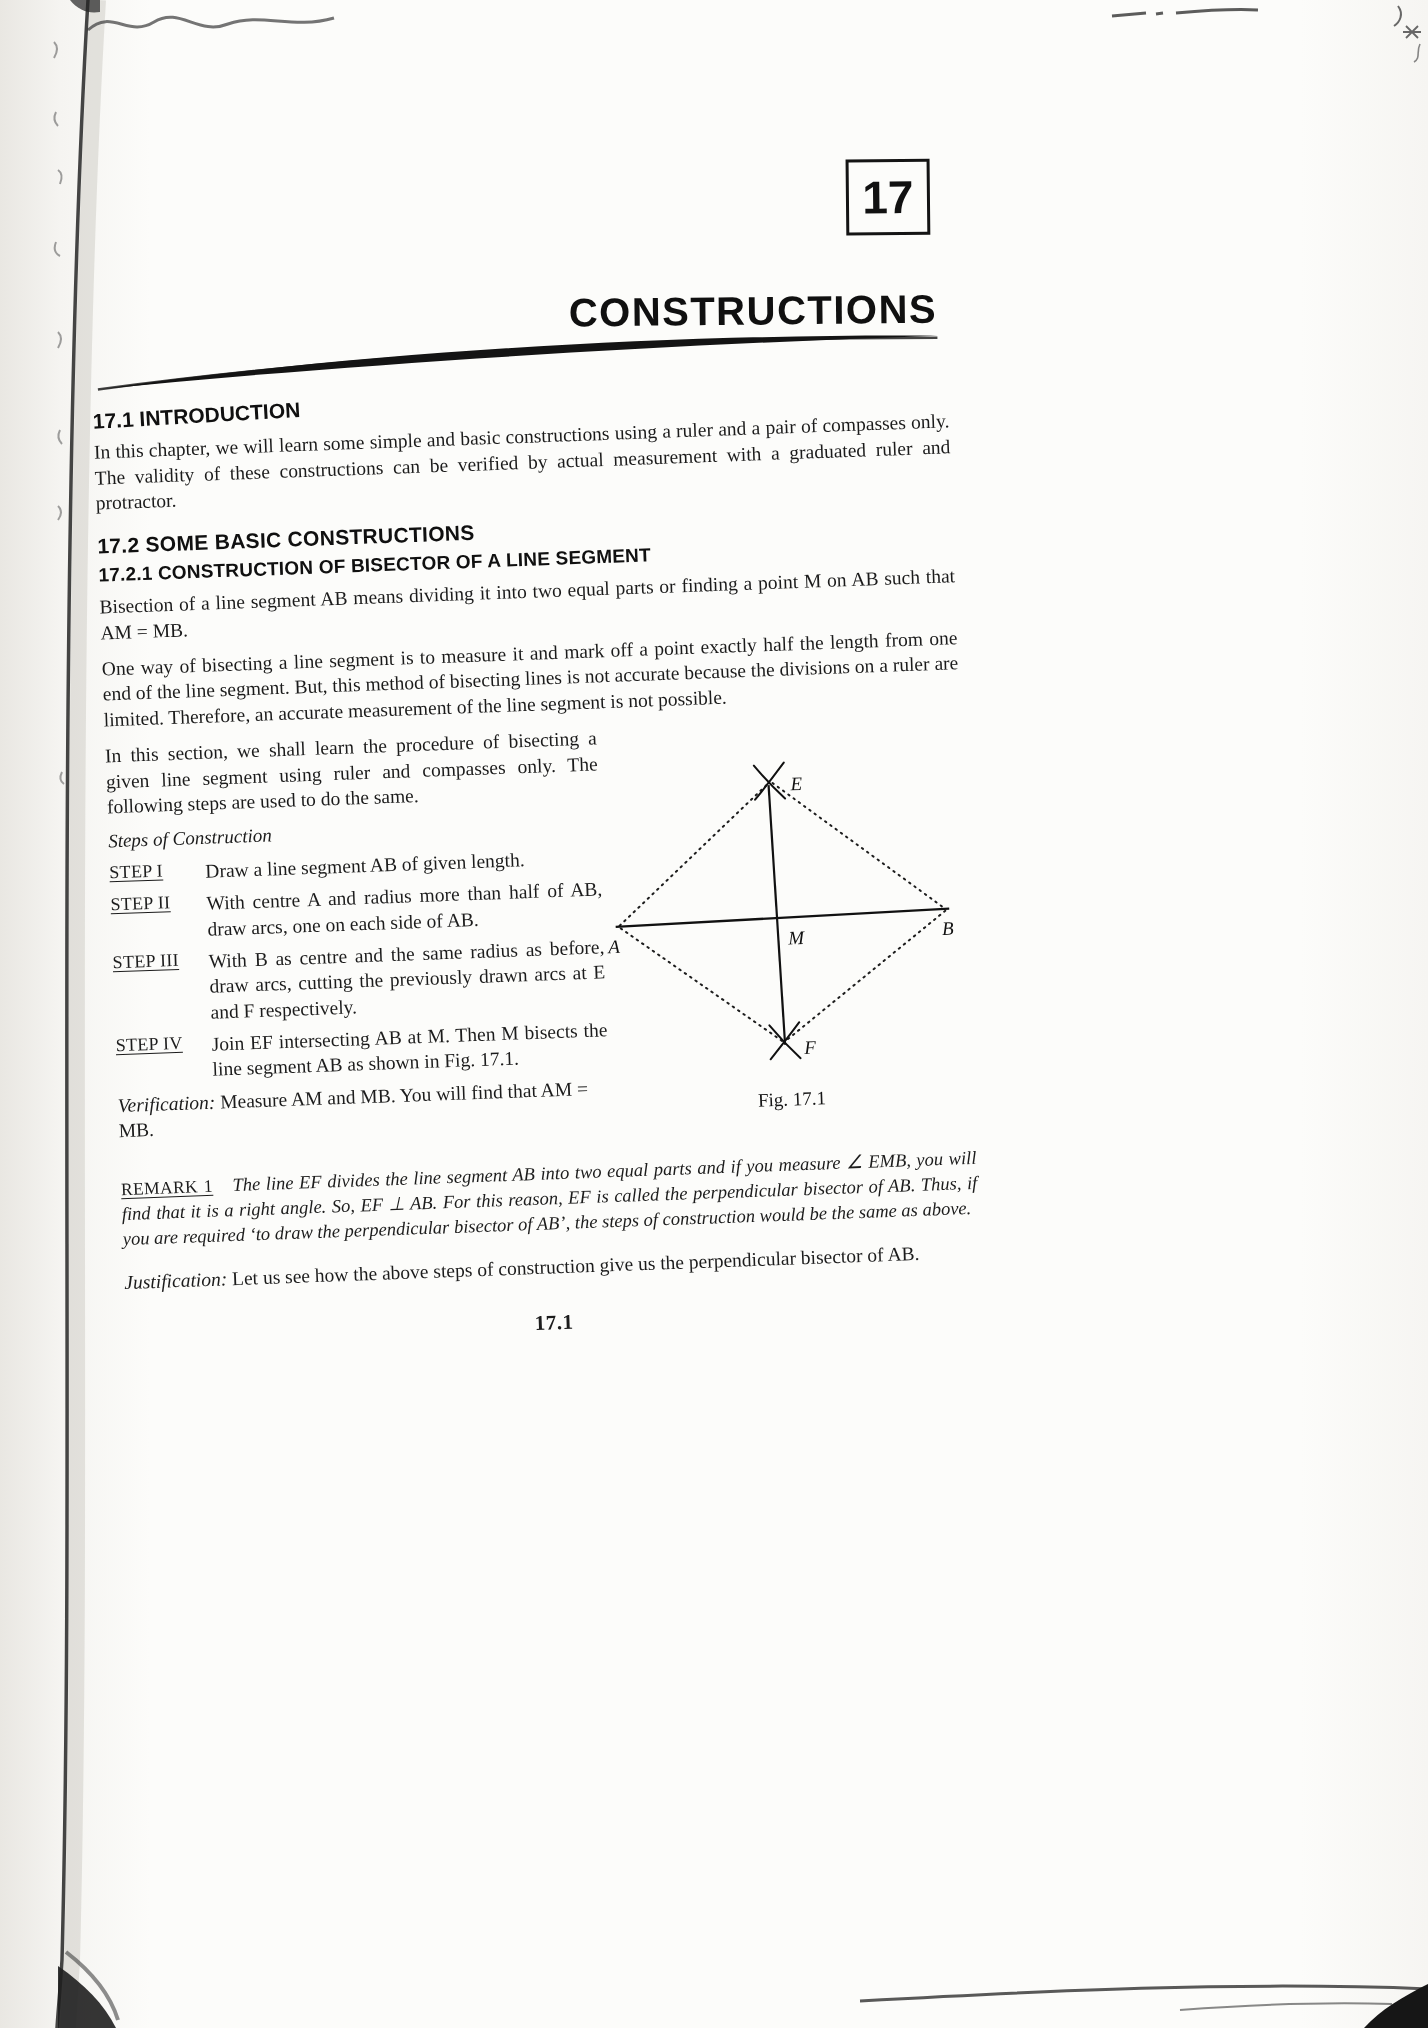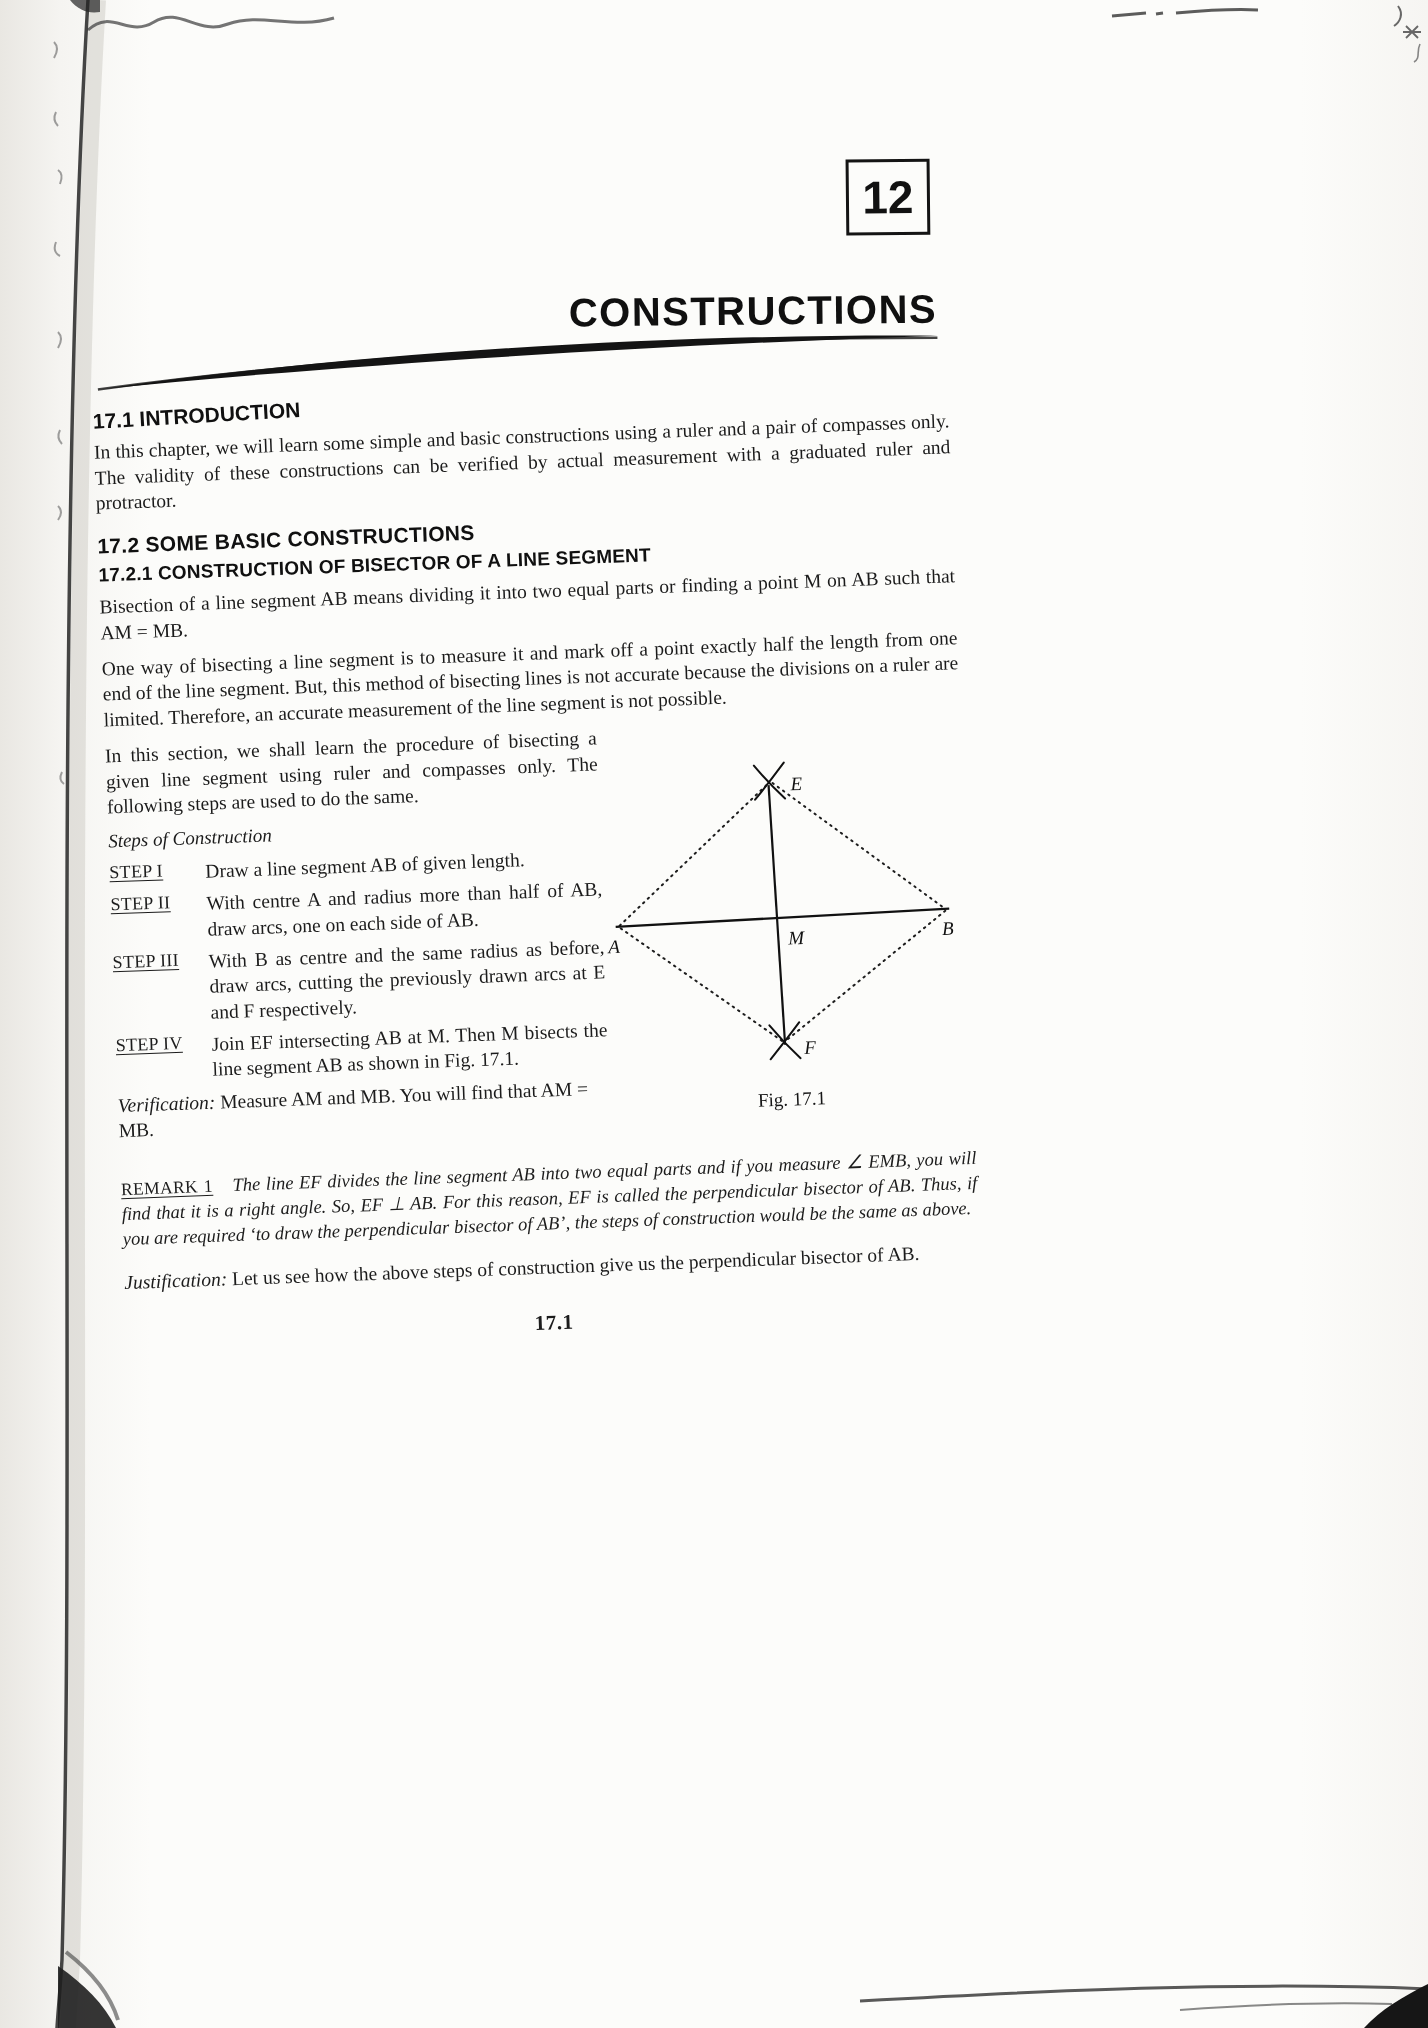--- a/index.html
+++ b/index.html
@@ -77,21 +77,21 @@
   }
   .fig-label{font-style:italic;font-size:19px;font-family:"Liberation Serif",serif;fill:#111;}
 </style>
 </head>
 <body>
 
 <div class="page">
 
   <div class="header">
     <div class="chapter-box">
-      <span>12</span>
+      <span>17</span>
     </div>
     <div class="chapter-title">CONSTRUCTIONS</div>
     <svg style="position:absolute;inset:0" width="1428" height="2028" viewBox="0 0 1428 2028">
       <path d="M96,380 C 340,348 640,330 936,335 C 640,342 340,358 96,380 Z" fill="#141414"></path>
       <path d="M96,380 C 340,350 620,334 936,337" fill="none" stroke="#141414" stroke-width="2.5" opacity="0.8"></path>
     </svg>
   </div>
 
   <div class="content">
 

